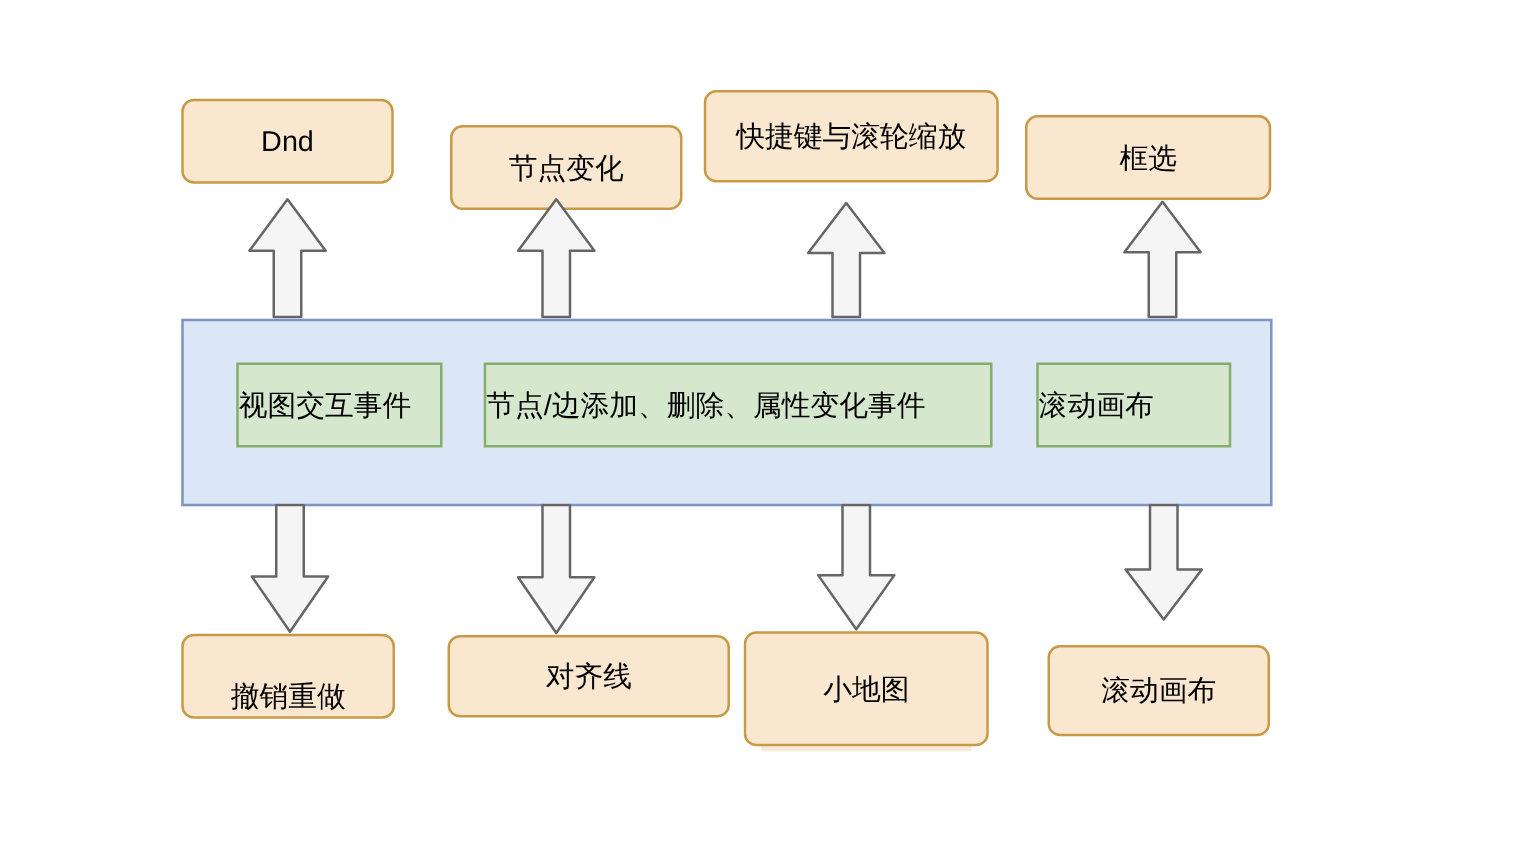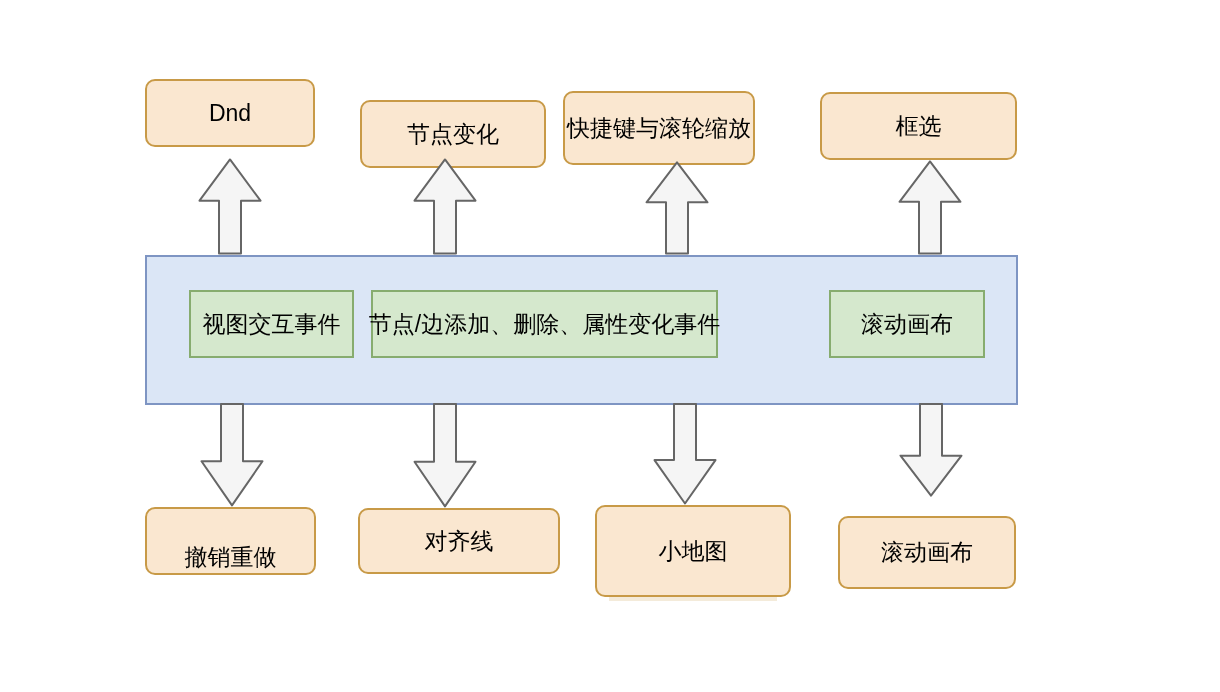--- a/index.html
+++ b/index.html
@@ -36,21 +36,21 @@
     box-sizing: border-box;
     left: 145px; top: 255px; width: 873px; height: 150px;
     background: var(--blue-fill);
     border: 2px solid var(--blue-stroke);
   }
   .green {
     position: absolute;
     box-sizing: border-box;
     display: flex;
     align-items: center;
-    justify-content: center;
+    justify-content: flex-start;
     font-size: 23px;
     white-space: nowrap;
     background: var(--green-fill);
     border: 2px solid var(--green-stroke);
     height: 68px;
     top: 33px;
   }
   .arrow {
     position: absolute;
     width: 64px;
@@ -60,31 +60,31 @@
     fill: var(--arrow-fill);
     stroke: var(--arrow-stroke);
     stroke-width: 2;
     stroke-linejoin: round;
     vector-effect: non-scaling-stroke;
   }
 
   
   #t1 { left: 145px; top: 79px;  width: 170px; height: 68px; }
   #t2 { left: 360px; top: 100px;  width: 186px; height: 68px; }
-  #t3 { left: 563px; top: 91px;  width: 192px; height: 74px; }
+  #t3 { left: 563px; top: 72px;  width: 236px; height: 74px; }
   #t4 { left: 820px; top: 92px;  width: 197px; height: 68px; }
 
   
   #g1 { left: 42px;  width: 165px; }
-  #g2 { left: 224px; width: 347px; }
+  #g2 { left: 240px; width: 407px; }
   #g3 { left: 682px; width: 156px; }
 
   
   #b1 { left: 145px; top: 507px; width: 171px; height: 68px; align-items: flex-end; }
-  #b2 { left: 358px; top: 508px; width: 202px; height: 66px; text-align: center; }
+  #b2 { left: 358px; top: 508px; width: 226px; height: 66px; text-align: center; }
   #b3 { left: 595px; top: 505px; width: 196px; height: 92px;
         box-shadow: 0 18px 0 -14px rgba(201,154,71,0.20); }
   #b4 { left: 838px; top: 516px; width: 178px; height: 73px; }
 
   
   #ua1 { left: 198px; top: 158px; height: 97px; }
   #ua2 { left: 413px; top: 158px; height: 97px; }
   #ua3 { left: 645px; top: 161px; height: 94px; }
   #ua4 { left: 898px; top: 160px; height: 95px; }
 

